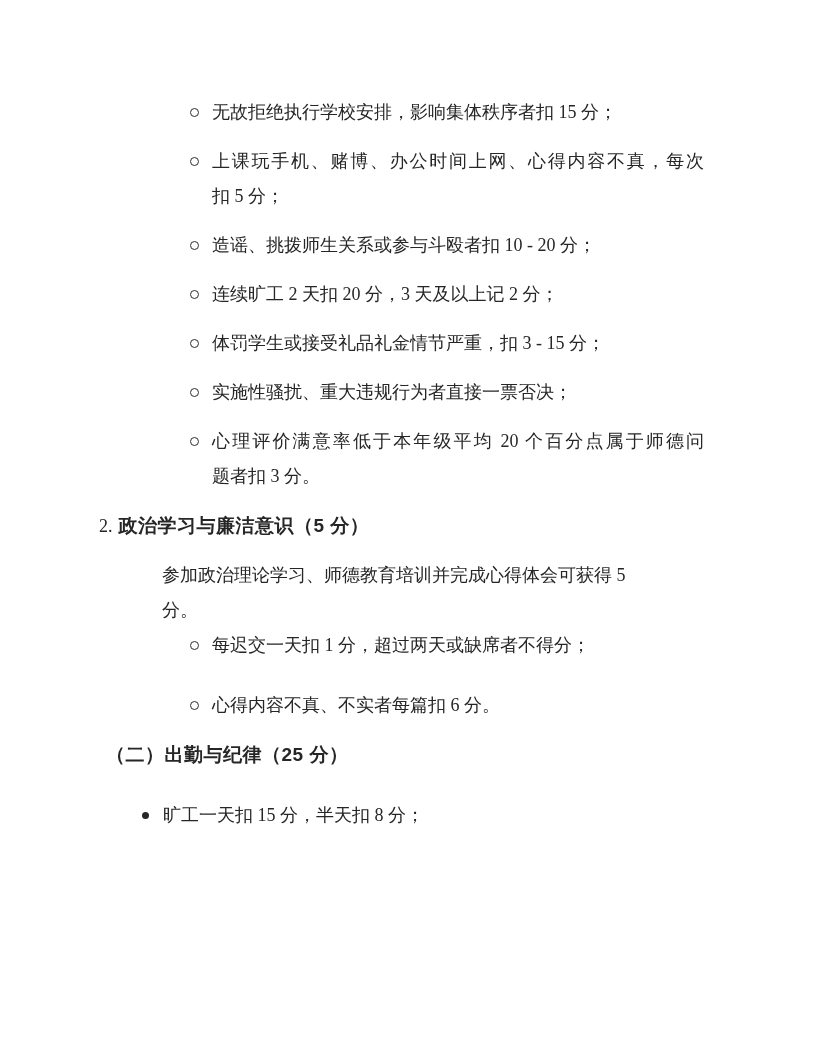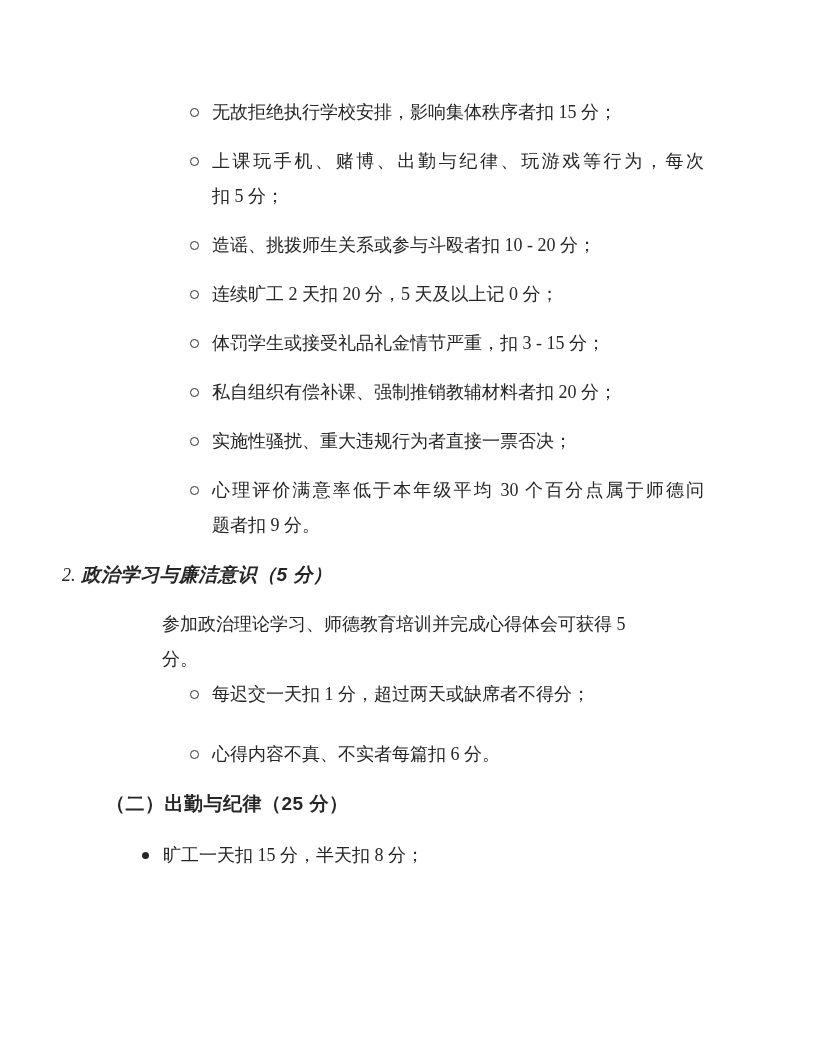--- a/index.html
+++ b/index.html
@@ -33,23 +33,22 @@
     height: 9px;
     box-sizing: border-box;
     border: 1.5px solid #2e2e2e;
     border-radius: 50%;
     background: transparent;
   }
   .line { display: block; }
   .line.just { text-align: justify; text-align-last: justify; }
   
   .num-heading {
-    margin: 0 0 14px 62px;
+    margin: 0 0 14px 99px;
     white-space: nowrap;
-    font-style: italic;
   }
   .num-heading .num {
     font-weight: 400;
     font-size: 18px;
   }
   .num-heading .num-title {
     margin-left: 6px;
     font-weight: 700;
     font-size: 19px;
     font-family: "Liberation Sans", "DejaVu Sans", sans-serif;
@@ -57,21 +56,21 @@
   }
   
   .intro {
     margin: 0 0 0 162px;
     width: 506px;
   }
   
   .o-item.sub2-first { margin-bottom: 25px; }
   
   .sec-heading {
-    margin: 0 0 17px 106px;
+    margin: 0 0 26px 106px;
     font-weight: 700;
     font-size: 19px;
     font-family: "Liberation Sans", "DejaVu Sans", sans-serif;
     letter-spacing: 0.5px;
     white-space: nowrap;
   }
   
   .b-item {
     position: relative;
     margin: 3px 100px 14px 163px;
@@ -93,53 +92,49 @@
 <div class="page">
   <div class="content">
 
     <div class="o-item">
       <span class="o-marker"></span>
       <span class="line">无故拒绝执行学校安排，影响集体秩序者扣 15 分；</span>
     </div>
 
     <div class="o-item">
       <span class="o-marker"></span>
-      <span class="line just">上课玩手机、赌博、出勤与纪律、玩游戏等行为，每次</span>
+      <span class="line just">上课玩手机、赌博、办公时间上网、心得内容不真，每次</span>
       <span class="line">扣 5 分；</span>
     </div>
 
     <div class="o-item">
       <span class="o-marker"></span>
       <span class="line">造谣、挑拨师生关系或参与斗殴者扣 10 - 20 分；</span>
     </div>
 
     <div class="o-item">
       <span class="o-marker"></span>
-      <span class="line">连续旷工 2 天扣 20 分，5 天及以上记 0 分；</span>
+      <span class="line">连续旷工 2 天扣 20 分，3 天及以上记 2 分；</span>
     </div>
 
     <div class="o-item">
       <span class="o-marker"></span>
       <span class="line">体罚学生或接受礼品礼金情节严重，扣 3 - 15 分；</span>
     </div>
 
-    <div class="o-item">
-      <span class="o-marker"></span>
-      <span class="line">私自组织有偿补课、强制推销教辅材料者扣 20 分；</span>
-    </div>
 
     <div class="o-item">
       <span class="o-marker"></span>
       <span class="line">实施性骚扰、重大违规行为者直接一票否决；</span>
     </div>
 
     <div class="o-item">
       <span class="o-marker"></span>
-      <span class="line just">心理评价满意率低于本年级平均 30 个百分点属于师德问</span>
-      <span class="line">题者扣 9 分。</span>
+      <span class="line just">心理评价满意率低于本年级平均 20 个百分点属于师德问</span>
+      <span class="line">题者扣 3 分。</span>
     </div>
 
     <div class="num-heading">
       <span class="num">2.</span><span class="num-title">政治学习与廉洁意识（5 分）</span>
     </div>
 
     <div class="intro">
       <span class="line">参加政治理论学习、师德教育培训并完成心得体会可获得 5</span>
       <span class="line">分。</span>
     </div>

